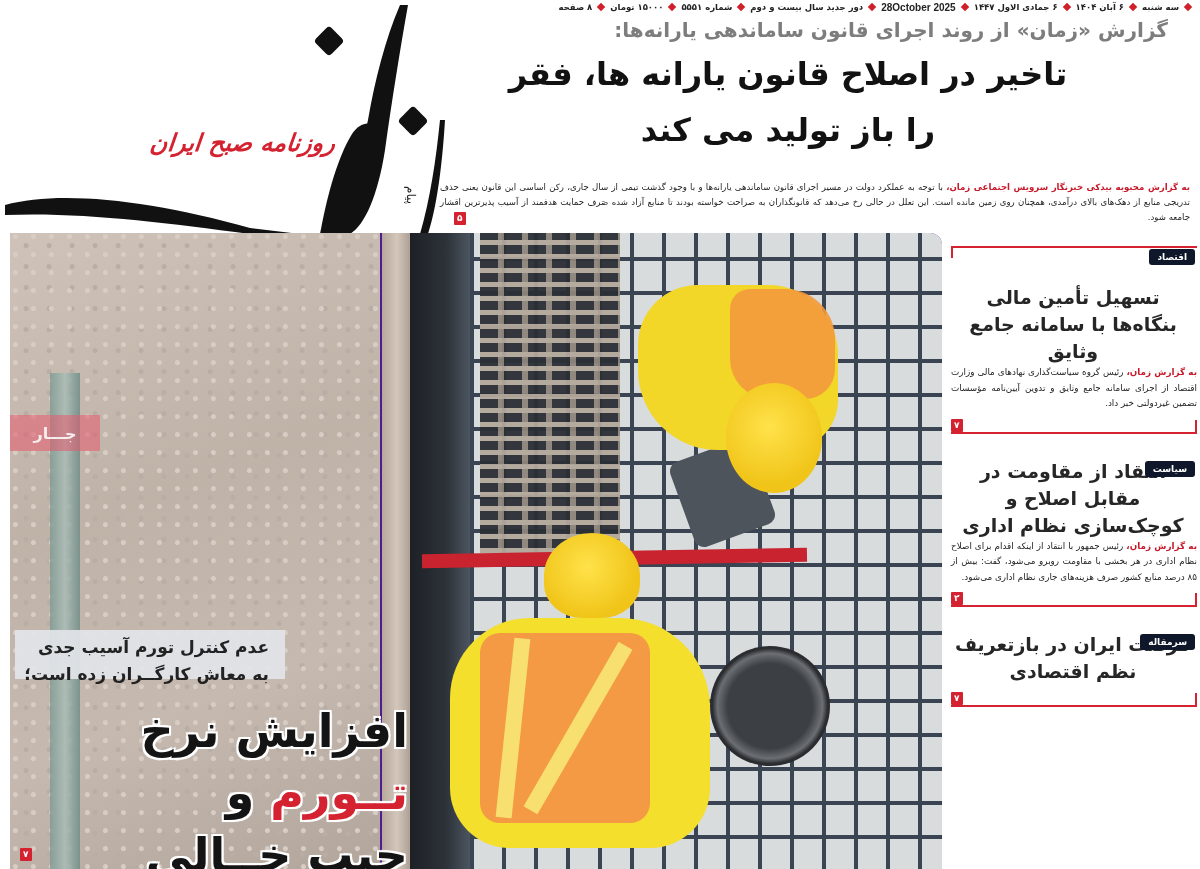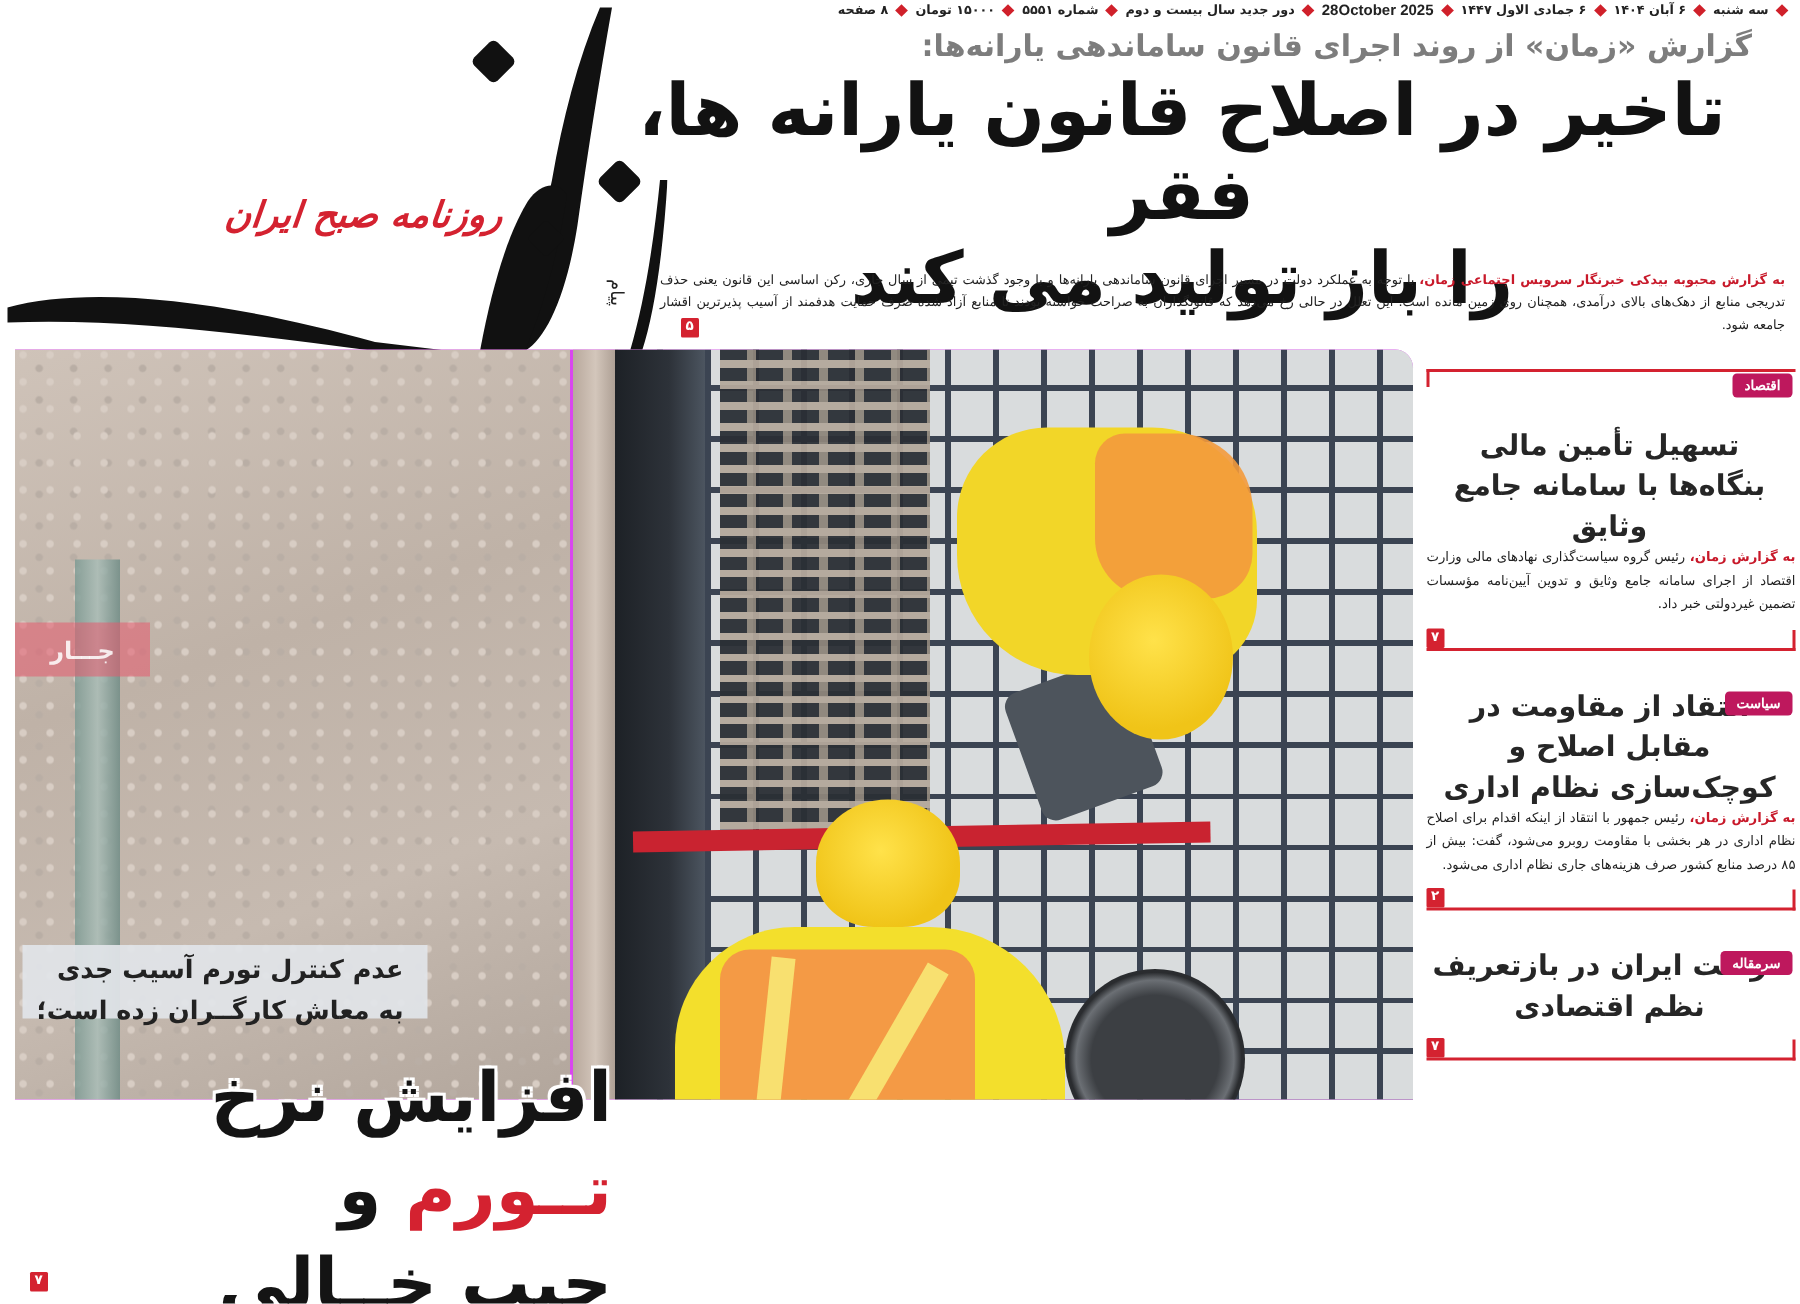--- a/index.html
+++ b/index.html
@@ -32,38 +32,38 @@
     writing-mode: vertical-rl;
   }
 
   
   .lead-kicker {
     position: absolute; right: 32px; top: 18px; direction: rtl;
     font-size: 20px; font-weight: bold; color: #7d7d7d;
   }
   .lead-headline {
     position: absolute; right: 32px; top: 46px; width: 760px; direction: rtl; text-align: center;
-    font-size: 48px; line-height: 56px; font-weight: 900; color: #121212;
+    font-size: 32px; line-height: 56px; font-weight: 900; color: #121212;
     font-family: "DejaVu Sans", sans-serif; letter-spacing: -1px;
   }
   .lead-body {
     position: absolute; right: 10px; top: 180px; width: 750px; direction: rtl; text-align: justify;
     font-size: 8.6px; line-height: 15px; color: #222;
   }
   .lead-body .by { color: #c8192a; font-weight: bold; }
   .page-tag {
     display: inline-block; background: #d42230; color: #fff; font-weight: bold;
     font-size: 9px; line-height: 13px; padding: 0 3px; border-radius: 1px; text-align: center;
   }
   .lead-page { position: absolute; left: 454px; top: 212px; }
 
   
   .photo {
-    position: absolute; left: 10px; top: 233px; width: 932px; height: 500px;
-    border-radius: 0 12px 0 0; overflow: hidden; background: #d946ef;
+    position: absolute; left: 10px; top: 233px; width: 932px; height: 636px;
+    border-radius: 0 12px 0 0; overflow: hidden; background: #4c1d95;
   }
   .photo .ground {
     position: absolute; left: 0; top: 0; width: 370px; height: 100%;
     background:
       radial-gradient(circle at 30% 20%, #d8cdc4 0 2px, transparent 3px) 0 0/18px 18px,
       radial-gradient(circle at 70% 60%, #b9aea5 0 2px, transparent 3px) 0 0/23px 21px,
       linear-gradient(160deg, #cfc3b9 0%, #bfb2a7 40%, #c6bab0 70%, #b2a69c 100%);
   }
   .photo .pole {
     position: absolute; left: 40px; top: 140px; width: 30px; height: 500px;
@@ -137,22 +137,22 @@
   .photo-headline .accent { color: #d42230; }
   .photo-page { position: absolute; left: 20px; top: 848px; }
 
   
   .sidebar { position: absolute; left: 951px; top: 246px; width: 246px; }
   .sbox { position: relative; direction: rtl; }
   .sbox .rule-top {
     height: 12px; border-top: 2px solid #d42230; border-left: 2px solid #d42230; position: relative;
   }
   .sbox .section-tag {
-    position: absolute; right: 2px; top: 3px; background: #be185d; color: #fff;
-    font-size: 9px; font-weight: bold; padding: 3px 8px; border-radius: 3px; font-family: Liberation Serif, serif;
+    position: absolute; right: 2px; top: 3px; background: #0f172a; color: #fff;
+    font-size: 9px; font-weight: bold; padding: 3px 8px; border-radius: 3px;
   }
   .sbox .title {
     margin-top: 24px; font-size: 19px; line-height: 27px; font-weight: 900; color: #262626;
     text-align: center; padding-right: 2px;
   }
   .sbox .body {
     margin-top: 0; font-size: 8.8px; line-height: 15.5px; color: #222; text-align: justify;
   }
   .sbox .body .by { color: #c8192a; font-weight: bold; }
   .sbox .bottom-rule {

